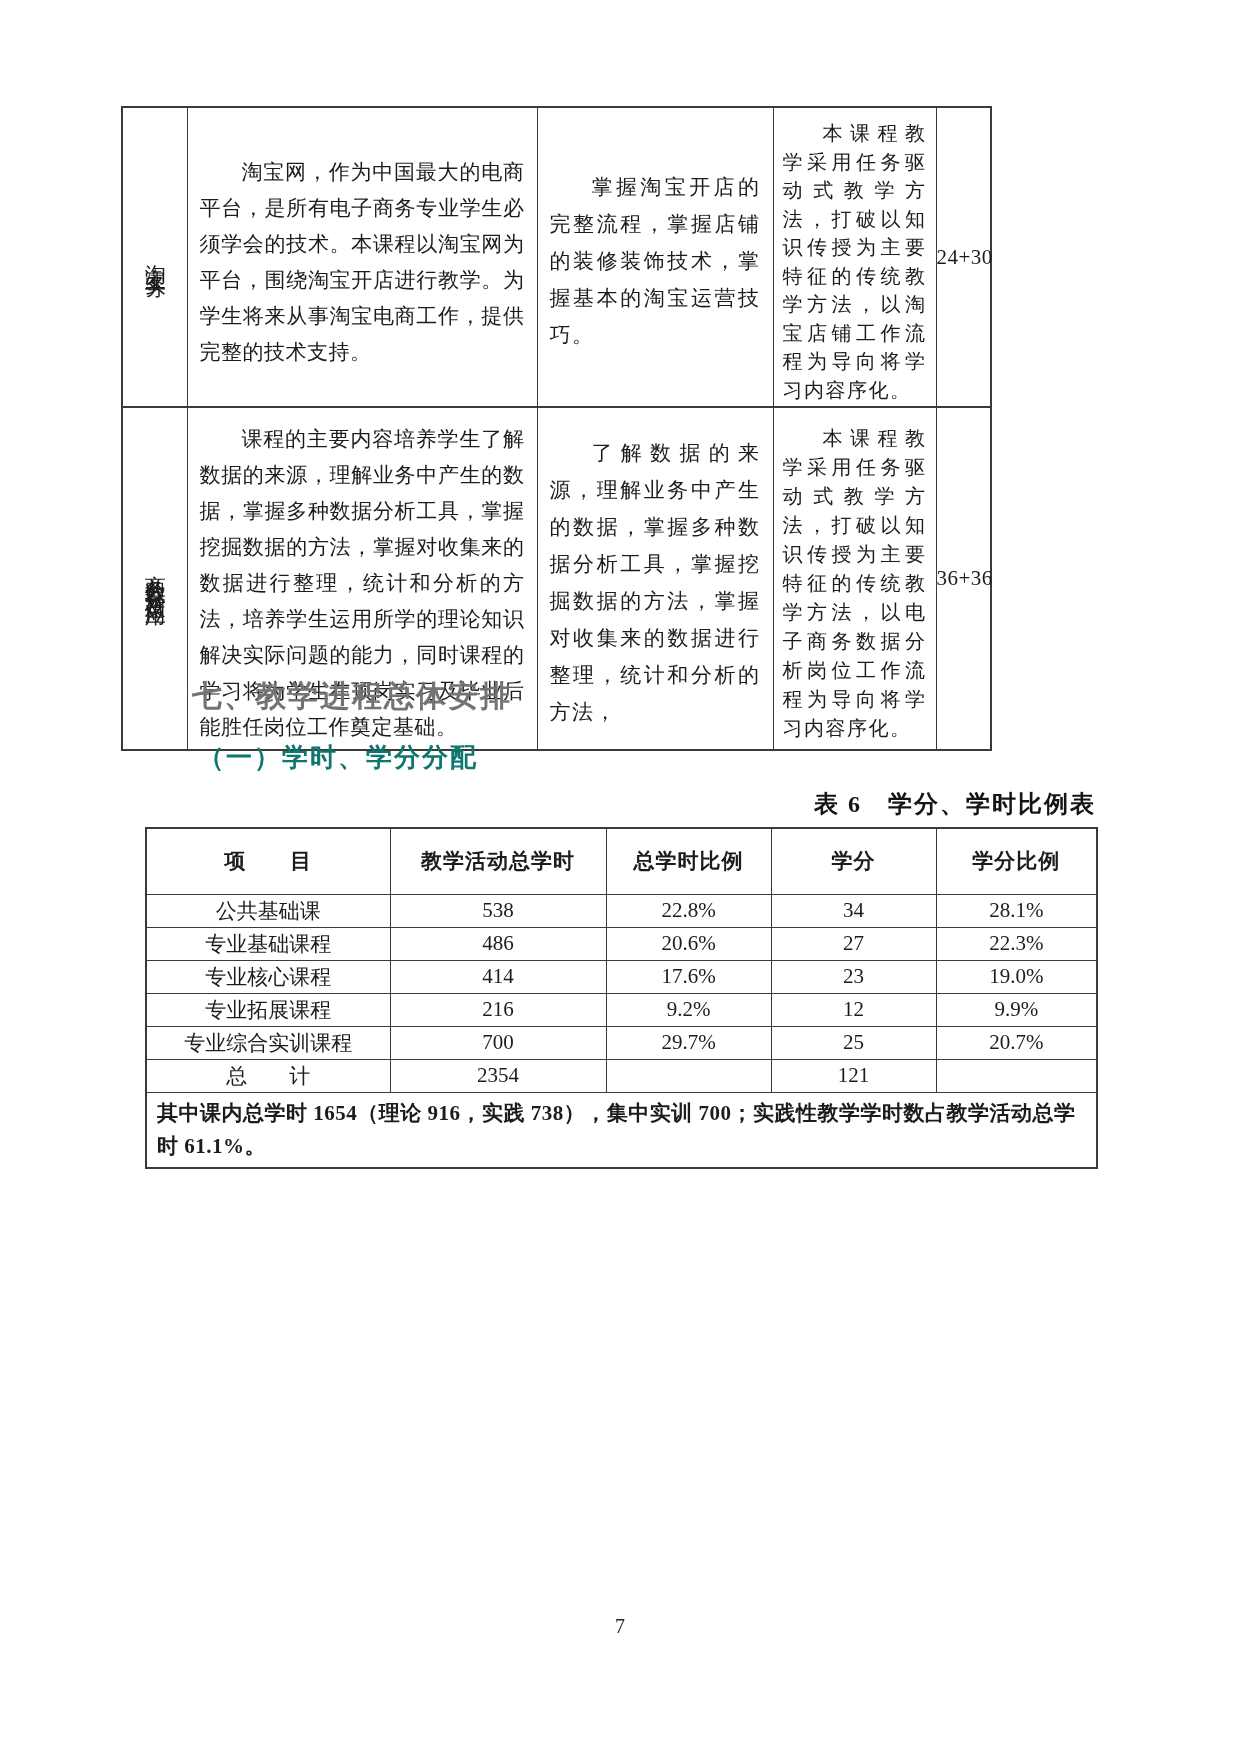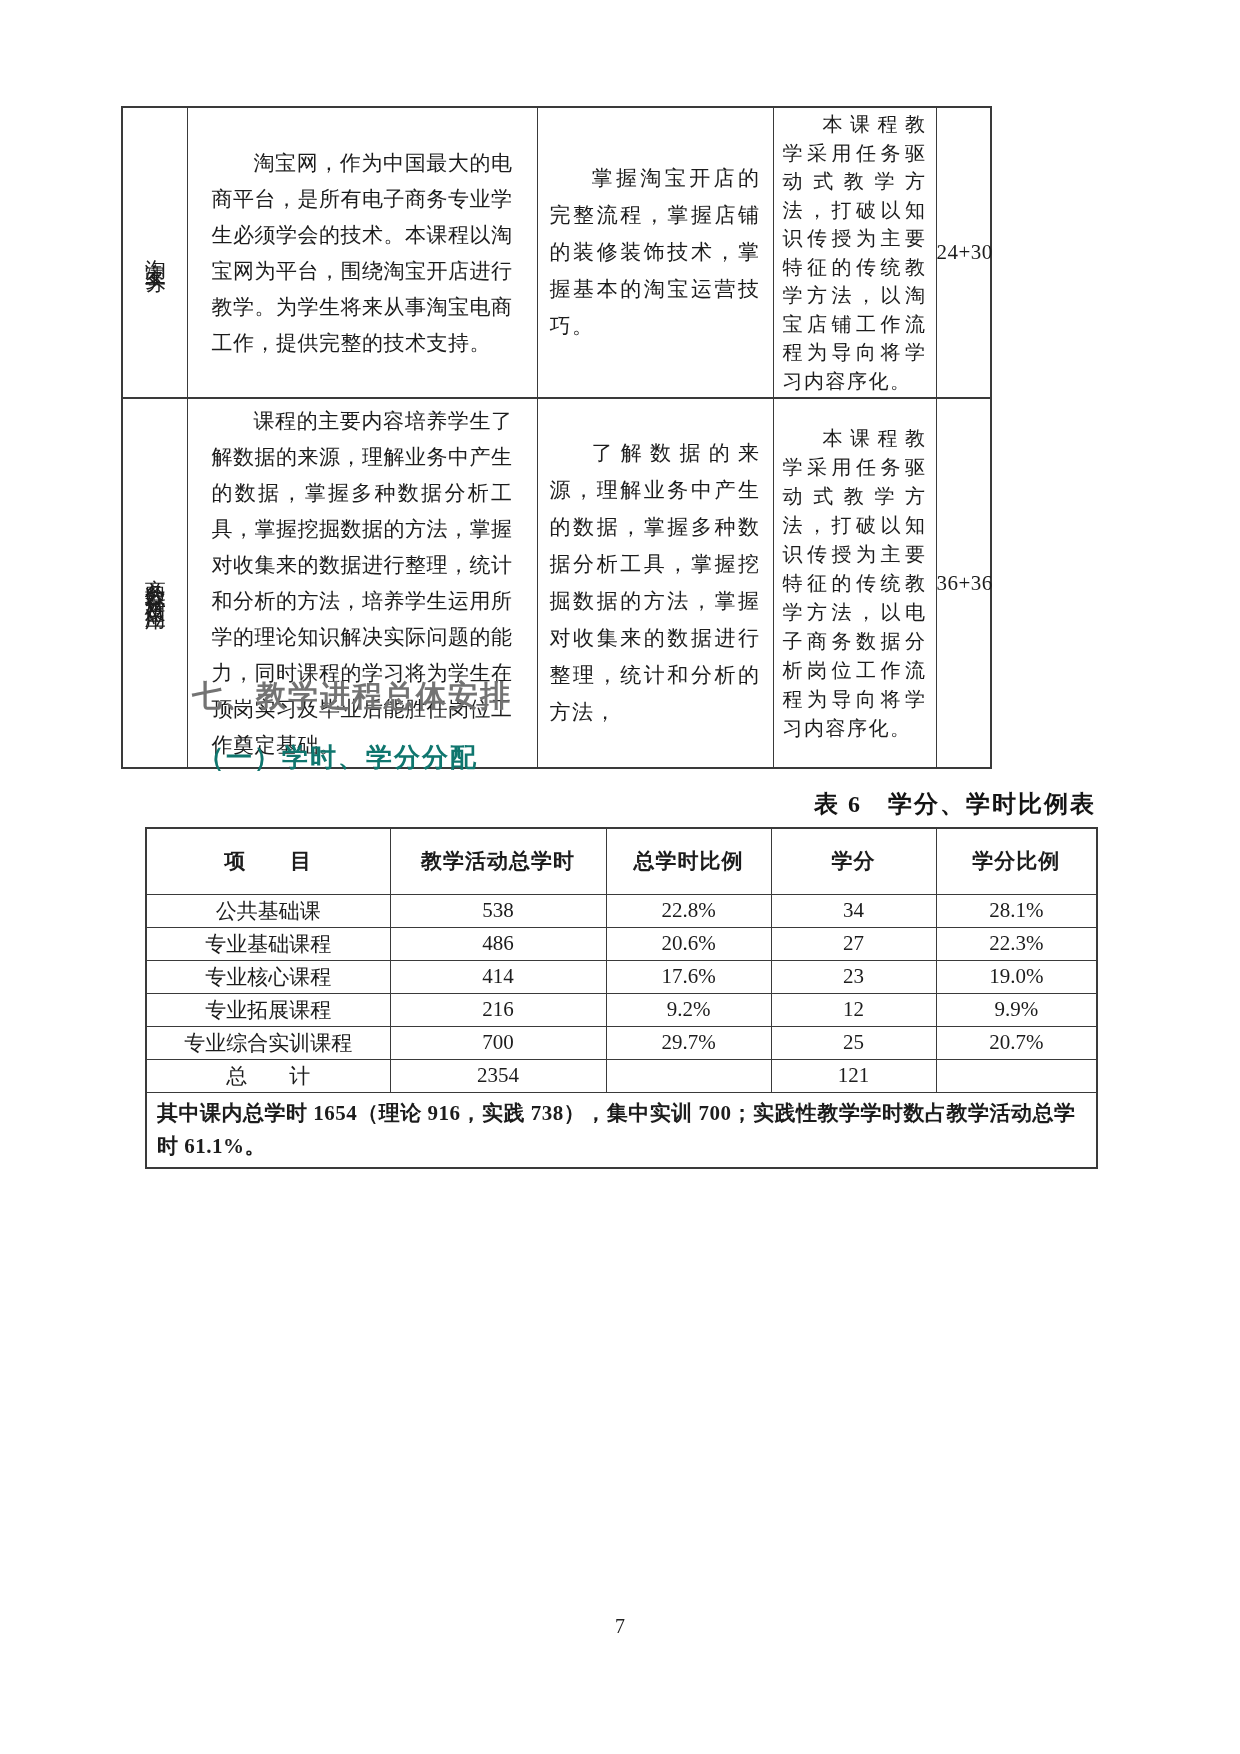--- a/index.html
+++ b/index.html
@@ -34,26 +34,27 @@
 
   td.c-name { text-align: center; }
   .vert-name {
     display: inline-block;
     writing-mode: vertical-lr;
     text-orientation: upright;
     letter-spacing: 4px;
     font-size: 21px;
     line-height: 1.1;
   }
-  td.c-desc { padding: 4px 24px; }
+  td.c-desc { padding: 4px 12px; }
   td.c-desc p, td.c-obj p, td.c-method p {
     text-indent: 2em;
     text-align: justify;
     text-justify: inter-character;
     text-align-last: left;
+    margin-top: 9px;
   }
   td.c-desc p { line-height: 36px; letter-spacing: 0.5px; }
   td.c-obj { padding: 4px 12px; }
   td.c-obj p { line-height: 37px; letter-spacing: 1.5px; }
   td.c-method { padding: 2px 9px; vertical-align: top; }
   td.c-method p { font-size: 20px; line-height: 28.5px; letter-spacing: 1.5px; }
   tr.course-row-2 td.c-method p { line-height: 29px; }
   td.c-hours { text-align: center; font-size: 21px; letter-spacing: 0.5px; }
 
   

